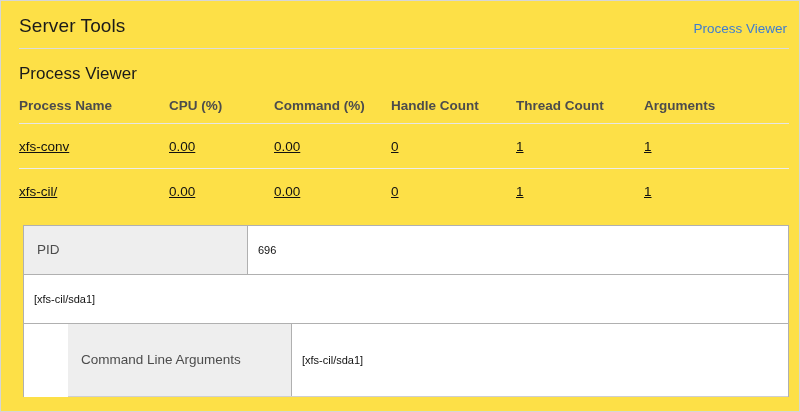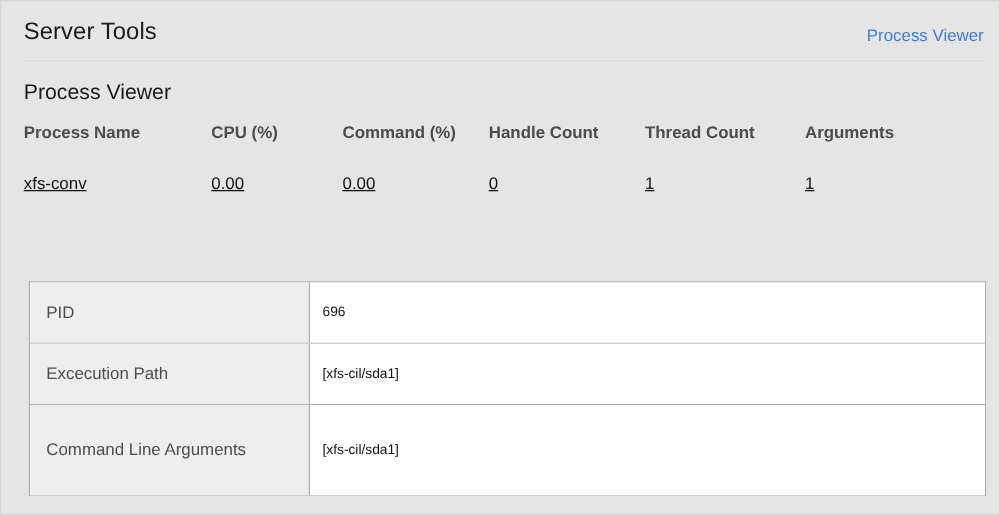--- a/index.html
+++ b/index.html
@@ -10,21 +10,21 @@
   body {
     font-family: "Liberation Sans", sans-serif;
     -webkit-font-smoothing: antialiased;
   }
 
   .app-frame {
     position: relative;
     width: 800px;
     height: 412px;
     box-sizing: border-box;
-    background: #e5e5e5;
+    background: #fde047;
     border: 1px solid #d6d6d6;
     overflow: hidden;
   }
 
   
   .page-header {
     position: relative;
     height: 48px;
     box-sizing: border-box;
     border-bottom: 1px solid #dcdcdc;
@@ -104,21 +104,21 @@
     border: 1px solid #b0b0b0;
     border-bottom: none;
     background: #ffffff;
   }
   .detail-row {
     display: flex;
     align-items: stretch;
     border-bottom: 1px solid #b0b0b0;
     min-height: 48px;
   }
-  .detail-row:last-child { border-bottom: 1px solid #cfcfcf; }
+  .detail-row:last-child { border-bottom: 1px solid #cfcfcf; margin-left: 44px; }
   .detail-row.tall { min-height: 72px; }
 
   .detail-label {
     flex: 0 0 224px;
     box-sizing: border-box;
     background: #eeeeee;
     border-right: 1px solid #b0b0b0;
     display: flex;
     align-items: center;
     padding: 0 0 0 13px;
@@ -171,32 +171,39 @@
     </thead>
     <tbody>
       <tr>
         <td>xfs-conv</td>
         <td>0.00</td>
         <td>0.00</td>
         <td>0</td>
         <td>1</td>
         <td>1</td>
       </tr>
+      <tr>
+        <td>xfs-cil/</td>
+        <td>0.00</td>
+        <td>0.00</td>
+        <td>0</td>
+        <td>1</td>
+        <td>1</td>
+      </tr>
     </tbody>
   </table>
 
   <div class="detail-panel">
 
     <div class="detail-row">
       <div class="detail-label">PID</div>
       <div class="detail-value">696</div>
     </div>
 
     <div class="detail-row">
-      <div class="detail-label">Excecution Path</div>
       <div class="detail-value">[xfs-cil/sda1]</div>
     </div>
 
     <div class="detail-row tall">
       <div class="detail-label">Command Line Arguments</div>
       <div class="detail-value">[xfs-cil/sda1]</div>
     </div>
 
   </div>
 

